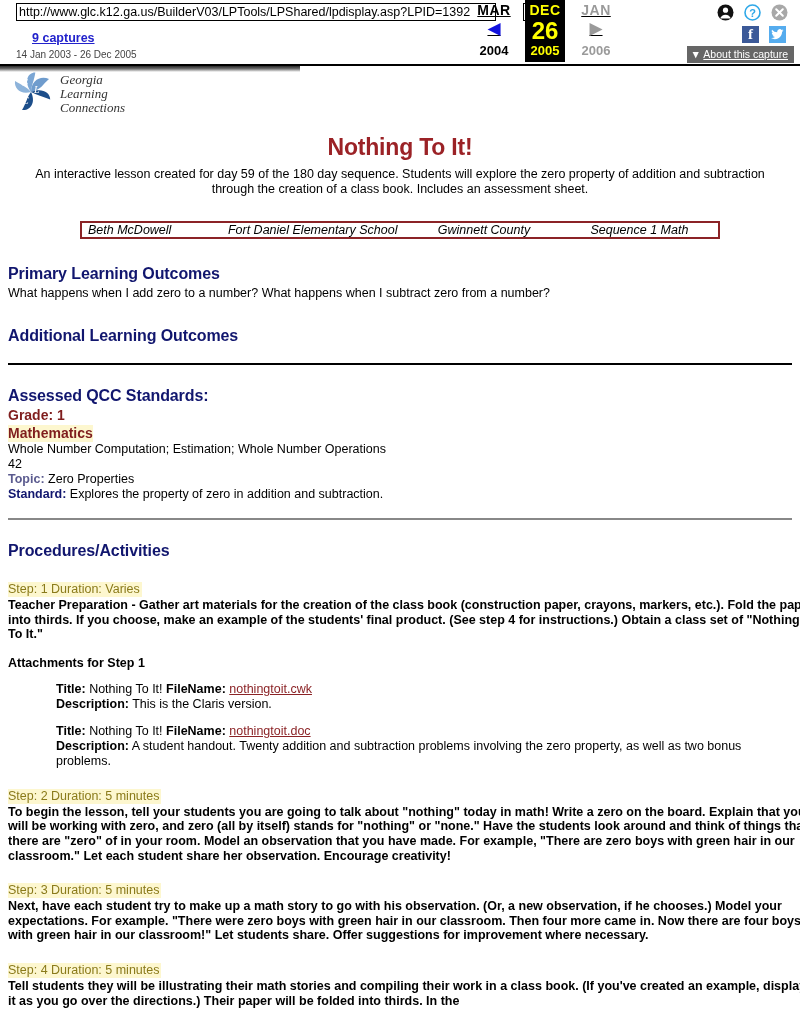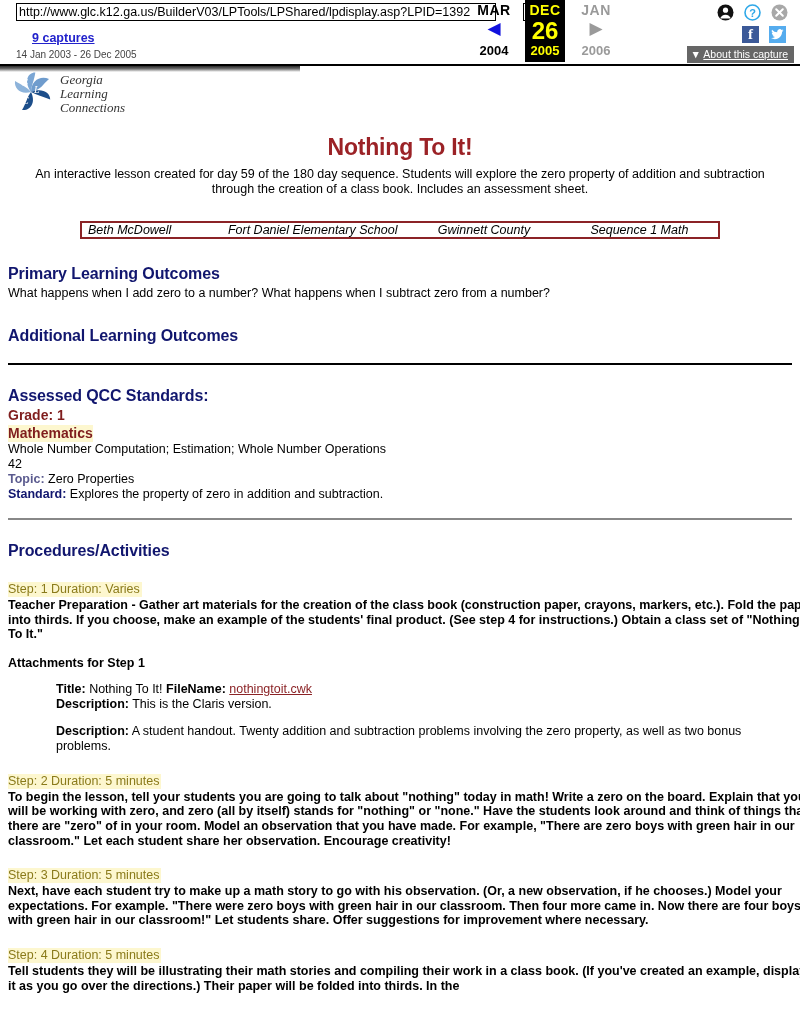--- a/index.html
+++ b/index.html
@@ -82,20 +82,21 @@
     height: 62px;
     display: flex;
     align-items: flex-start;
   }
   .wb-yearcol {
     width: 62px;
     height: 62px;
     position: relative;
     text-align: center;
     box-sizing: border-box;
+    text-decoration: underline;
   }
   .wb-yearcol.prev { width: 62px; }
   .wb-yearcol.cur  { width: 40px; background: #000000; }
   .wb-yearcol.next { width: 62px; }
 
   .wb-mon {
     font-size: 14px;
     font-weight: bold;
     letter-spacing: 0.5px;
     line-height: 16px;
@@ -487,20 +488,26 @@
         <a class="file">nothingtoit.cwk</a>
       </div>
       <div>
         <b>Description:</b>
         <span>This is the Claris version.</span>
       </div>
     </div>
 
     <div class="attach-block">
       <div>
+        <b>Title:</b>
+        <span>Nothing To It!</span>
+        <b>FileName:</b>
+        <a class="file">nothingtoit.doc</a>
+      </div>
+      <div>
         <b>Description:</b>
         <span>A student handout. Twenty addition and subtraction problems involving the zero property, as well as two bonus problems.</span>
       </div>
     </div>
 
     <div>
       <div class="step-head">Step:  2 Duration: 5 minutes</div>
       <p class="step-body">To begin the lesson, tell your students you are going to talk about "nothing" today in math! Write a zero on the board. Explain that you will be working with zero, and zero (all by itself) stands for "nothing" or "none." Have the students look around and think of things that there are "zero" of in your room. Model an observation that you have made. For example, "There are zero boys with green hair in our classroom." Let each student share her observation. Encourage creativity!</p>
     </div>
 

